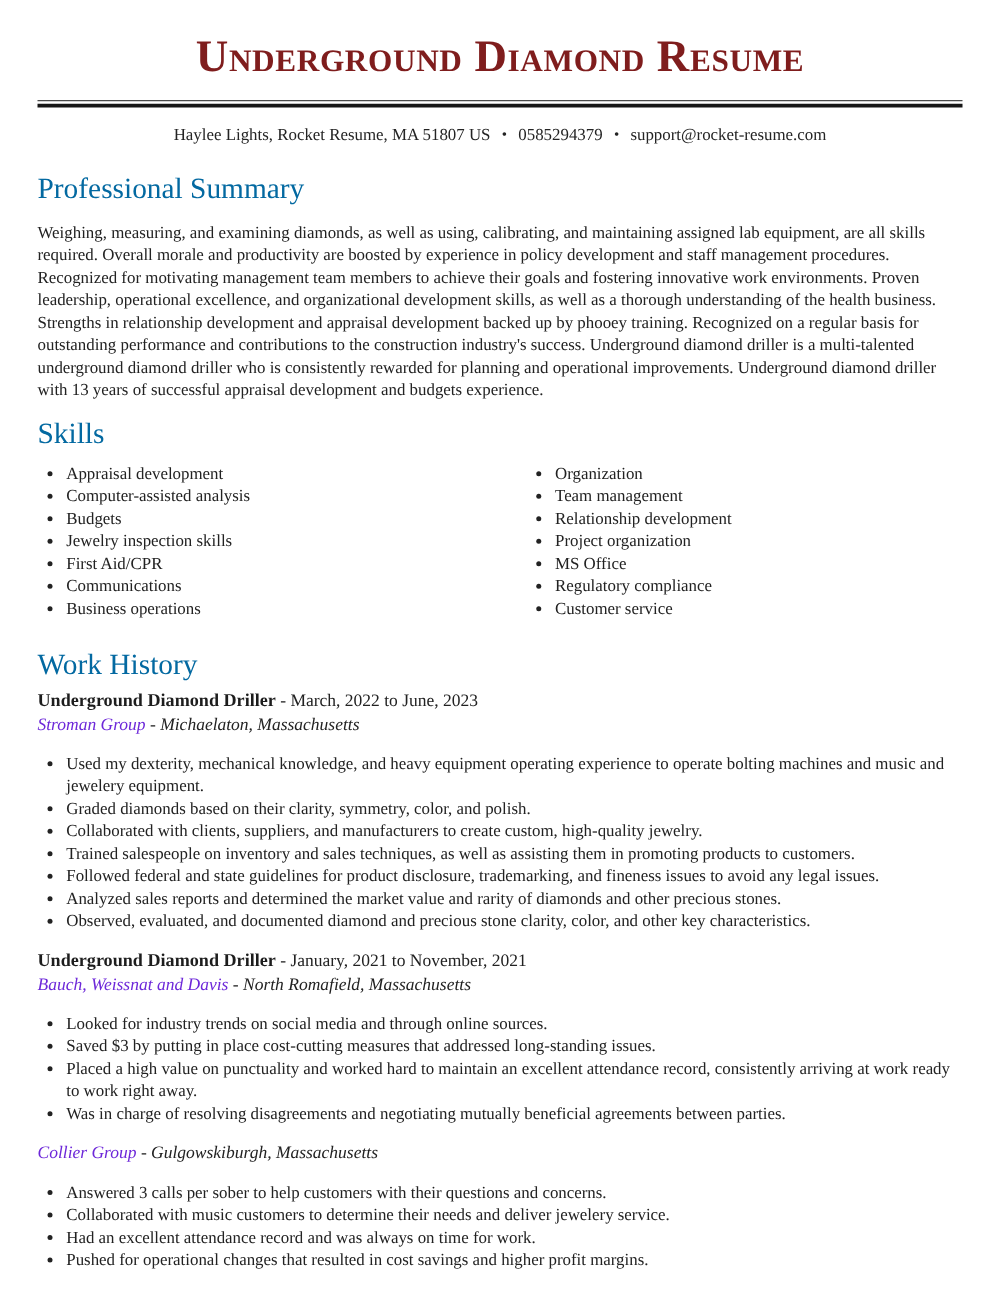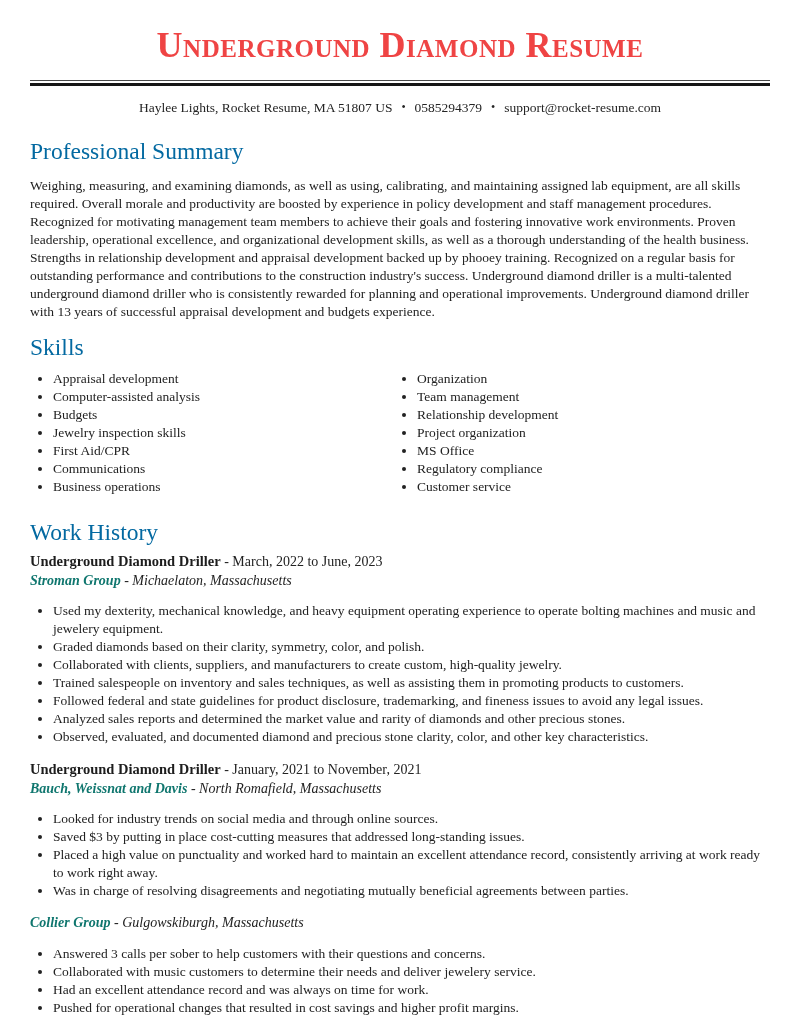--- a/index.html
+++ b/index.html
@@ -12,21 +12,21 @@
   .page { padding: 0 30px; }
 
   
   .resume-title {
     margin: 0; padding-top: 25px;
     text-align: center;
     font-variant: small-caps;
     font-weight: bold;
     font-size: 36px; line-height: 40px;
     letter-spacing: 0.5px;
-    color: #ef4444;
+    color: #7f1d1d;
   }
   .double-rule {
     margin-top: 15px;
     height: 2px;
     border-top: 1px solid #4a4a4a;
     border-bottom: 3px solid #161616;
   }
   .contact-line {
     margin-top: 13px;
     text-align: center;
@@ -43,35 +43,35 @@
     color: #0369a1;
     margin: 0;
   }
   .sec-summary h2 { margin-top: 20px; }
   .sec-skills  h2 { }
   .sec-work    h2 { margin-top: 22px; }
 
   .summary-text { margin: 12px 0 12px 0; }
 
   
-  .skills-cols { display: flex; margin-top: 9px; }
+  .skills-cols { display: flex; margin-top: 9px; gap: 27px; }
   .skills-cols ul { margin: 0; padding: 0 0 0 23px; list-style: disc; }
   .skills-col-left  { width: 341px; }
   .skills-col-right { flex: 1; }
   .skills-cols li { line-height: 18px; }
 
   
   .jobs { margin-top: 6px; }
   .job { margin-top: 14px; }
   .jobs .job:first-child { margin-top: 6px; }
   .job-heading { line-height: 18.5px; }
   .job-title { font-weight: bold; font-size: 14.5px; color: #1d1d1d; }
   .job-dates { font-size: 14px; }
   .job-company-line { line-height: 18.5px; font-style: italic; font-size: 14px; }
-  .job-company { font-weight: bold; color: #0f766e; }
+  .job-company { font-weight: normal; color: #6d28d9; }
   .job ul { margin: 12px 0 0 0; padding: 0 0 0 23px; list-style: disc; }
   .job li { line-height: 18px; }
 </style>
 </head>
 <body>
 
 <div class="page">
 
   <h1 class="resume-title">Underground Diamond Resume</h1>
 

